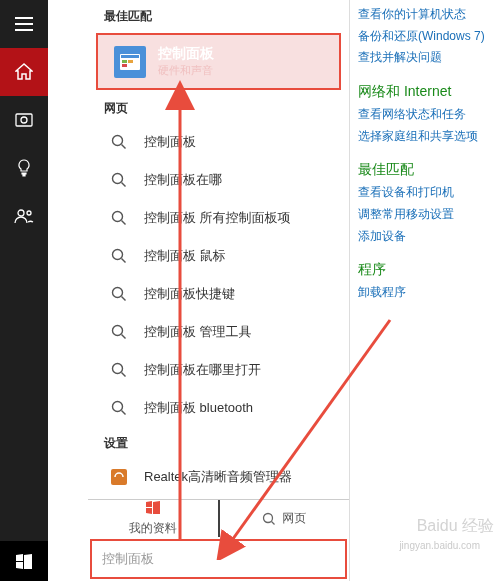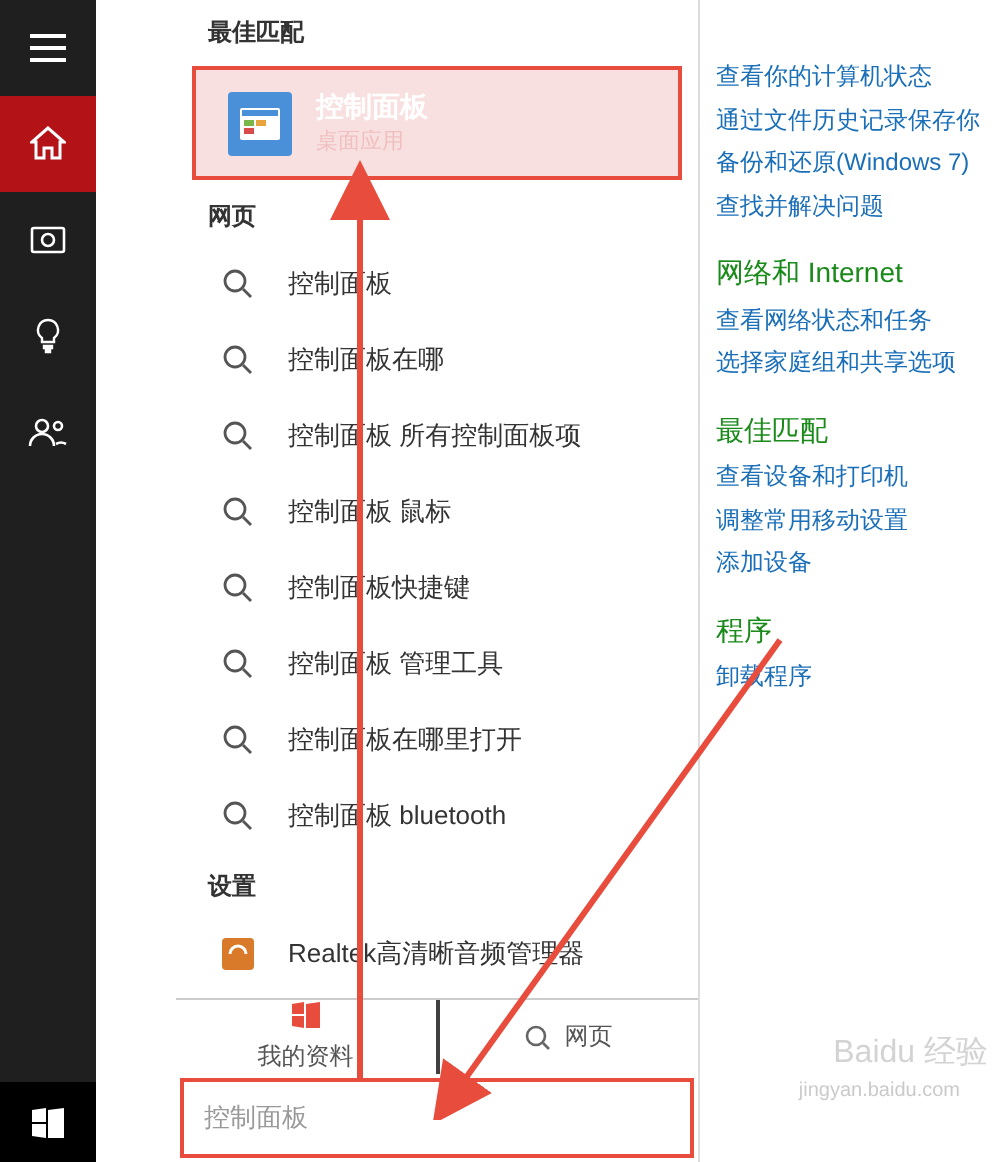--- a/index.html
+++ b/index.html
@@ -27,21 +27,21 @@
     .result-item .text { flex: 1; white-space: nowrap; overflow: hidden; text-overflow: ellipsis; }
     
     .search-list { flex: 1; overflow: hidden; }
     
     .bottom-tabs { display: flex; border-top: 1px solid #ccc; height: 38px; }
     .tab { flex: 1; display: flex; align-items: center; justify-content: center; font-size: 12px; color: #555; gap: 6px; }
     .tab:first-child { border-right: 2px solid #404040; flex-direction: column; }
     
     .search-box { height: 40px; border: 2px solid #e84c3d; display: flex; align-items: center; padding: 0 10px; font-size: 13px; color: #999; margin: 2px; }
     
-    .side-panel { flex: 1; background: #fff; padding: 4px 8px; font-size: 12px; line-height: 1.8; margin-top: 24px; }
+    .side-panel { flex: 1; background: #fff; padding: 4px 8px; font-size: 12px; line-height: 1.8; }
     .side-link { color: #1a6fb8; display: block; }
     .side-header { color: #1a8a1a; font-size: 14px; margin-top: 10px; }
     
     .watermark { position: absolute; right: 6px; bottom: 44px; font-size: 16px; color: rgba(200,200,200,0.8); font-weight: 300; }
     .watermark-sub { position: absolute; right: 20px; bottom: 30px; font-size: 10px; color: rgba(180,180,180,0.7); }
     
     svg { display: block; }
     
     .red-arrow { position: absolute; pointer-events: none; }
   </style>
@@ -97,21 +97,21 @@
           <svg width="20" height="16" viewBox="0 0 20 16">
               <rect x="0" y="0" width="20" height="16" fill="#fff" rx="1"></rect>
               <rect x="1" y="1" width="18" height="3" fill="#4a90d9"></rect>
               <rect x="2" y="6" width="5" height="3" fill="#7ab648"></rect>
               <rect x="8" y="6" width="5" height="3" fill="#e8a33d"></rect>
               <rect x="2" y="10" width="5" height="3" fill="#d94a4a"></rect>
             </svg>
         </div>
         <div>
           <div class="title">控制面板</div>
-          <div class="subtitle">桌面应用</div>
+          <div class="subtitle">硬件和声音</div>
         </div>
       </div>
 
       <div class="section-header">网页</div>
       <div id="web-results">
           <div class="result-item">
             <span class="icon-slot">
               <svg width="16" height="16" viewBox="0 0 16 16">
                 <circle cx="6.5" cy="6.5" r="5" fill="none" stroke="#555" stroke-width="1.4"></circle>
                 <path d="M10.5 10.5l4 4" stroke="#555" stroke-width="1.4"></path>
@@ -215,21 +215,20 @@
       </div>
     </div>
 
     <div class="search-box">
       <span>控制面板</span>
     </div>
   </div>
 
   <div class="side-panel">
     <span class="side-link">查看你的计算机状态</span>
-    <span class="side-link">通过文件历史记录保存你</span>
     <span class="side-link">备份和还原(Windows 7)</span>
     <span class="side-link">查找并解决问题</span>
 
     <div class="side-header">网络和 Internet</div>
     <span class="side-link">查看网络状态和任务</span>
     <span class="side-link">选择家庭组和共享选项</span>
 
     <div class="side-header">最佳匹配</div>
     <span class="side-link">查看设备和打印机</span>
     <span class="side-link">调整常用移动设置</span>

